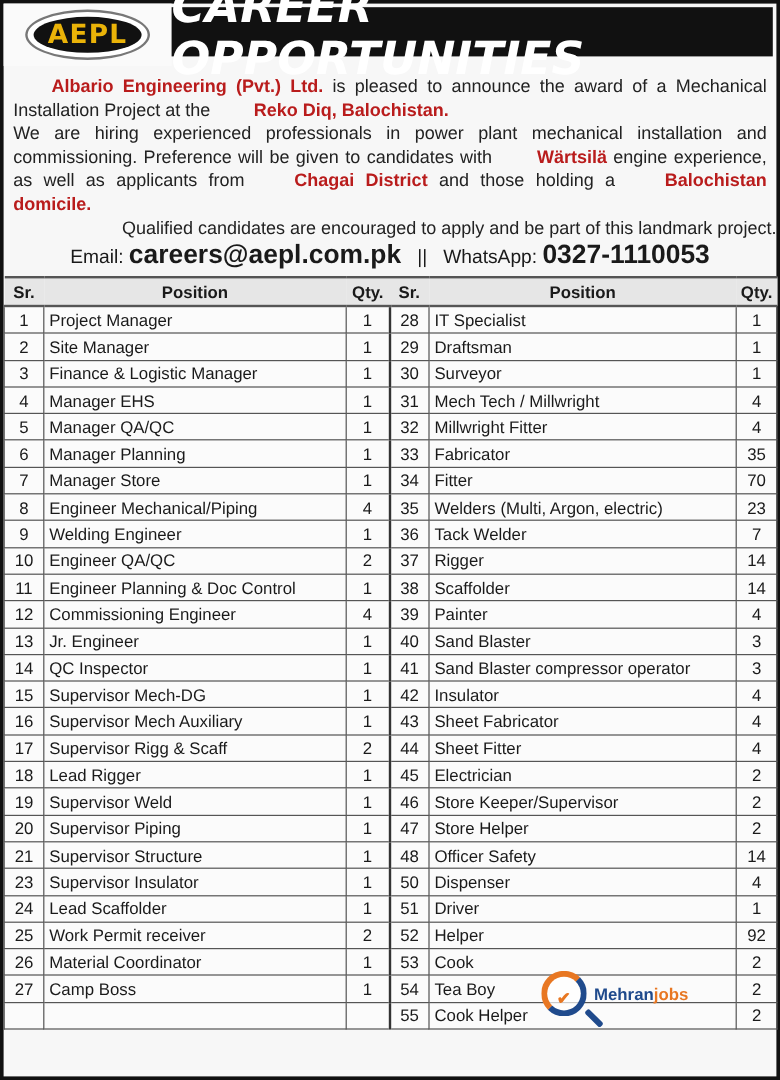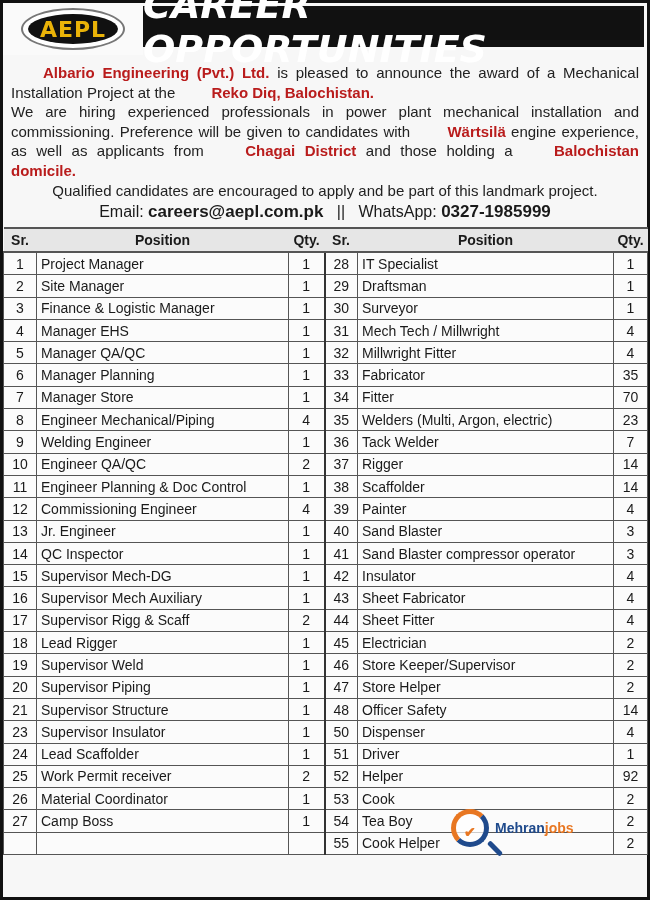--- a/index.html
+++ b/index.html
@@ -5,23 +5,23 @@
     html, body { margin: 0; padding: 0; background: #ffffff; }
     body { width: 650px; height: 900px; overflow: hidden; font-family: "Liberation Sans", sans-serif; color: #1a1a1a; }
     .page { position: relative; width: 644px; height: 894px; border: 3px solid #111; background: #f7f7f7; }
     .header { display: flex; height: 52px; }
     .logo-box { width: 140px; height: 52px; display: flex; align-items: center; justify-content: center; background: #fafafa; }
     .logo-oval { width: 100px; height: 38px; border-radius: 50%; border: 2px solid #777; display: flex; align-items: center; justify-content: center; background: #fff; }
     .logo-inner { width: 90px; height: 30px; border-radius: 50%; background: #111; color: #eab308; font-weight: bold; font-size: 22px; letter-spacing: 1px; display: flex; align-items: center; justify-content: center; font-family: "DejaVu Sans", sans-serif; }
     .title-bar { flex: 1; background: #111; color: #fff; display: flex; align-items: center; justify-content: center; font-family: "DejaVu Sans", sans-serif; font-weight: bold; font-size: 38px; letter-spacing: 0; margin: 3px 3px 8px 0; font-style: italic; }
     .intro { padding: 8px 8px 0 8px; font-size: 15px; line-height: 19.5px; text-align: justify; color: #222; }
     .intro b { color: #b91c1c; margin-left: 32px; }
-    .center-line { text-align: center; font-size: 15px; line-height: 21px; color: #222; }
+    .center-line { text-align: right; font-size: 15px; line-height: 21px; color: #222; }
     .contact { text-align: center; font-size: 16px; line-height: 22px; padding-bottom: 4px; }
-    .contact b { font-weight: bold; font-size: 17px; }
+    .contact b { font-weight: bold; font-size: 22px; }
     table.jobs { border-collapse: collapse; width: 644px; font-size: 14px; table-layout: fixed; }
     table.jobs th { background: #e6e6e6; font-weight: bold; height: 22px; padding: 0; border-top: 2px solid #555; border-bottom: 2px solid #555; }
     table.jobs td { height: 21.3px; padding: 0; border: 1px solid #555; white-space: nowrap; overflow: hidden; background: #fbfbfb; }
     td.sr { text-align: center; }
     td.pos { padding-left: 4px !important; margin-left: 44px; }
     td.qty { text-align: center; }
     td.gap { border-left: 2px solid #333 !important; }
     .watermark { position: absolute; left: 448px; top: 806px; display: flex; align-items: center; }
     .wm-circle { width: 38px; height: 38px; border-radius: 50%; border: 5px solid #1f4a8c; border-top-color: #e87722; border-left-color: #e87722; position: relative; background: rgba(255,255,255,0.7); box-sizing: border-box; }
     .wm-check { position: absolute; left: 8px; top: 10px; color: #e87722; font-size: 14px; font-weight: bold; }
@@ -46,21 +46,21 @@
   <div class="intro">
     <b>Albario Engineering (Pvt.) Ltd.</b><span> is pleased to announce the award of a Mechanical Installation Project at the </span><b>Reko Diq, Balochistan.</b>
   </div>
   <div class="intro" style="padding-top:0">
     <span>We are hiring experienced professionals in power plant mechanical installation and commissioning. Preference will be given to candidates with </span><b>Wärtsilä</b><span> engine experience, as well as applicants from </span><b>Chagai District</b><span> and those holding a </span><b>Balochistan domicile.</b>
   </div>
   <div class="center-line">Qualified candidates are encouraged to apply and be part of this landmark project.</div>
   <div class="contact">
     <span>Email: </span><b>careers@aepl.com.pk</b>
     &nbsp;&nbsp;<span>||</span>&nbsp;&nbsp;
-    <span>WhatsApp: </span><b>0327-1985999</b>
+    <span>WhatsApp: </span><b>0327-1110053</b>
   </div>
 
   <table class="jobs">
     <colgroup>
       <col style="width:33px">
         <col style="width:252px">
         <col style="width:36px">
       <col style="width:33px">
         <col style="width:256px">
         <col style="width:34px">

